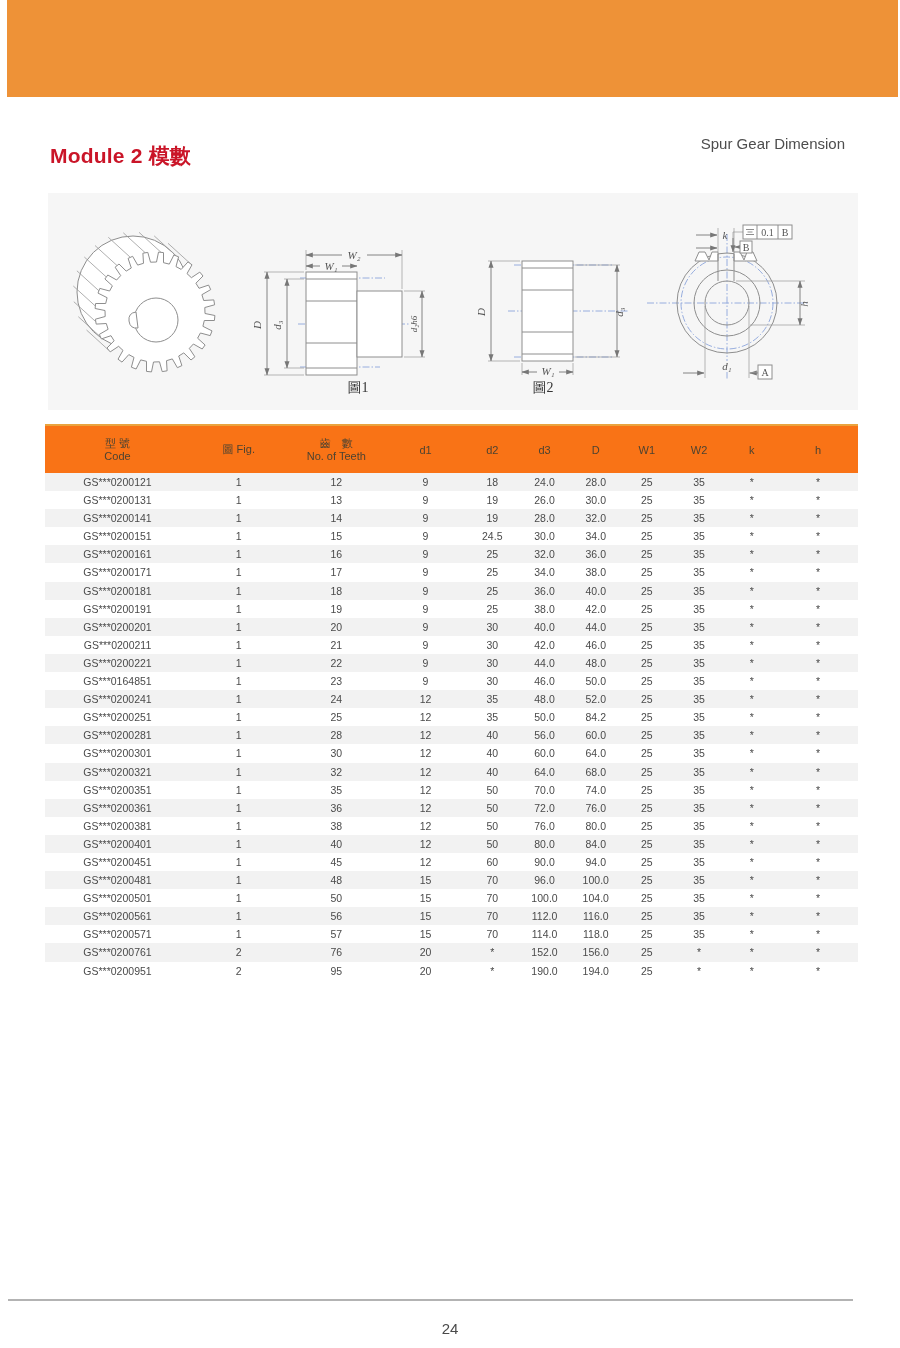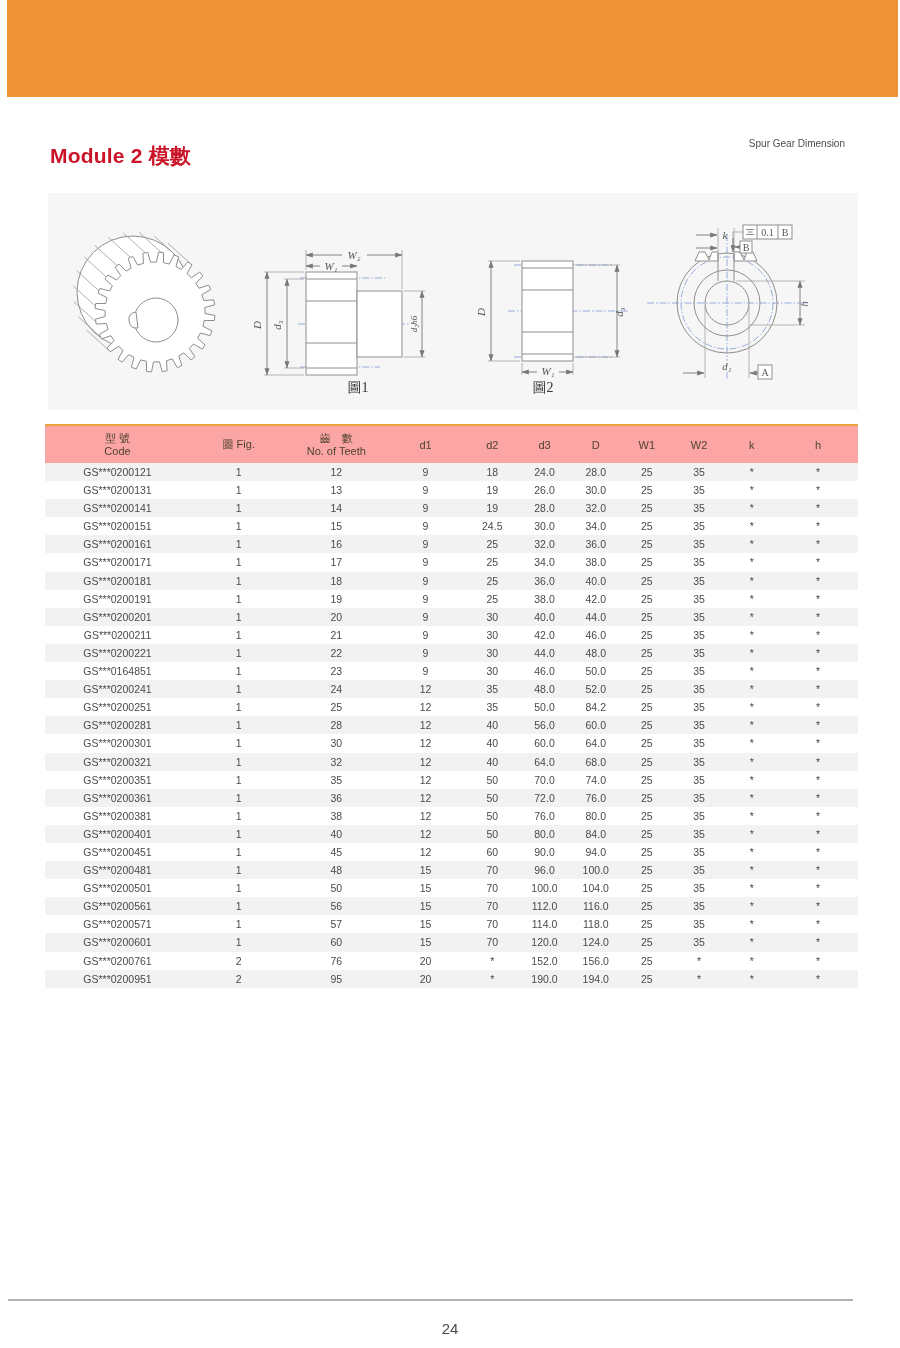--- a/index.html
+++ b/index.html
@@ -5,21 +5,21 @@
   html,body{margin:0;padding:0;background:#ffffff;}
   body{font-family:"Liberation Sans",sans-serif;color:#4a4a4a;}
   #page{position:relative;width:900px;height:1348px;background:#fff;overflow:hidden;}
 
   
   .top-band{position:absolute;left:7px;top:0;width:891px;height:97px;background:#EE9237;}
 
   
   .title{position:absolute;left:50px;top:142px;font-size:21px;font-weight:bold;color:#CA1528;letter-spacing:0.2px;}
   .subtitle{position:absolute;right:55px;top:133px;text-align:right;line-height:22px;}
-  .subtitle .en{font-size:10px;color:#4d4d4d;}
+  .subtitle .en{font-size:15px;color:#4d4d4d;}
   .subtitle .zh{font-size:15px;color:#949494;letter-spacing:2px;margin-top:37px;}
 
   
   .figure-panel{position:absolute;left:48px;top:193px;width:810px;height:217px;background:#F6F6F6;}
   .figure-panel svg{position:absolute;overflow:visible;}
   .fig-caption{position:absolute;width:70px;text-align:center;font-family:"Liberation Serif",serif;font-size:14px;color:#333;}
   .edge{stroke:#8E8E8E;stroke-width:1;fill:none;}
   .edge-f{stroke:#8E8E8E;stroke-width:1;fill:#ffffff;}
   .thin{stroke:#9a9a9a;stroke-width:0.8;fill:none;}
   .dim{stroke:#777;stroke-width:0.9;fill:none;}
@@ -27,21 +27,21 @@
   .cl{stroke:#8CA5DB;stroke-width:0.9;fill:none;stroke-dasharray:7 2 1.5 2;}
   .clc{stroke:#8CA5DB;stroke-width:0.9;fill:none;stroke-dasharray:7 2 1.5 2;}
   .lbl{font:italic 11px "Liberation Serif",serif;fill:#555;}
   .lbl-s{font:italic 9px "Liberation Serif",serif;fill:#555;}
   .datum{font:10px "Liberation Serif",serif;fill:#555;}
   .bgpad{fill:#F6F6F6;}
 
   
   .dim-table{position:absolute;left:45px;top:424px;width:813px;border-collapse:collapse;table-layout:fixed;}
   .dim-table th,.dim-table td{padding:0;text-align:center;font-weight:normal;overflow:hidden;white-space:nowrap;}
-  .dim-table thead tr{height:38px;background:#fca5a5;}
+  .dim-table thead tr{height:48px;background:#f97316;}
   .dim-table thead th{font-size:11px;color:#4d4331;border-top:2px solid #EAA43E;}
   .hdr-two{line-height:13px;font-size:11px;}
   .hdr-two .sub{font-size:11px;}
   .dim-table tbody td{font-size:10.5px;color:#4a4a4a;height:18.1px;line-height:18.1px;}
   .dim-table tbody tr:nth-child(odd){background:#F2F2F2;}
   .dim-table tbody tr:nth-child(even){background:#ffffff;}
 
   
   .footer-rule{position:absolute;left:8px;top:1299px;width:845px;height:2px;background:#b3b3b3;}
   .page-number{position:absolute;left:0;top:1320px;width:900px;text-align:center;font-size:15px;color:#4a4a4a;}
@@ -575,33 +575,20 @@
           <td>15</td>
           <td>70</td>
           <td>114.0</td>
           <td>118.0</td>
           <td>25</td>
           <td>35</td>
           <td>*</td>
           <td>*</td>
         </tr>
         <tr>
-          <td>GS***0200601</td>
-          <td>1</td>
-          <td>60</td>
-          <td>15</td>
-          <td>70</td>
-          <td>120.0</td>
-          <td>124.0</td>
-          <td>25</td>
-          <td>35</td>
-          <td>*</td>
-          <td>*</td>
-        </tr>
-        <tr>
           <td>GS***0200761</td>
           <td>2</td>
           <td>76</td>
           <td>20</td>
           <td>*</td>
           <td>152.0</td>
           <td>156.0</td>
           <td>25</td>
           <td>*</td>
           <td>*</td>

